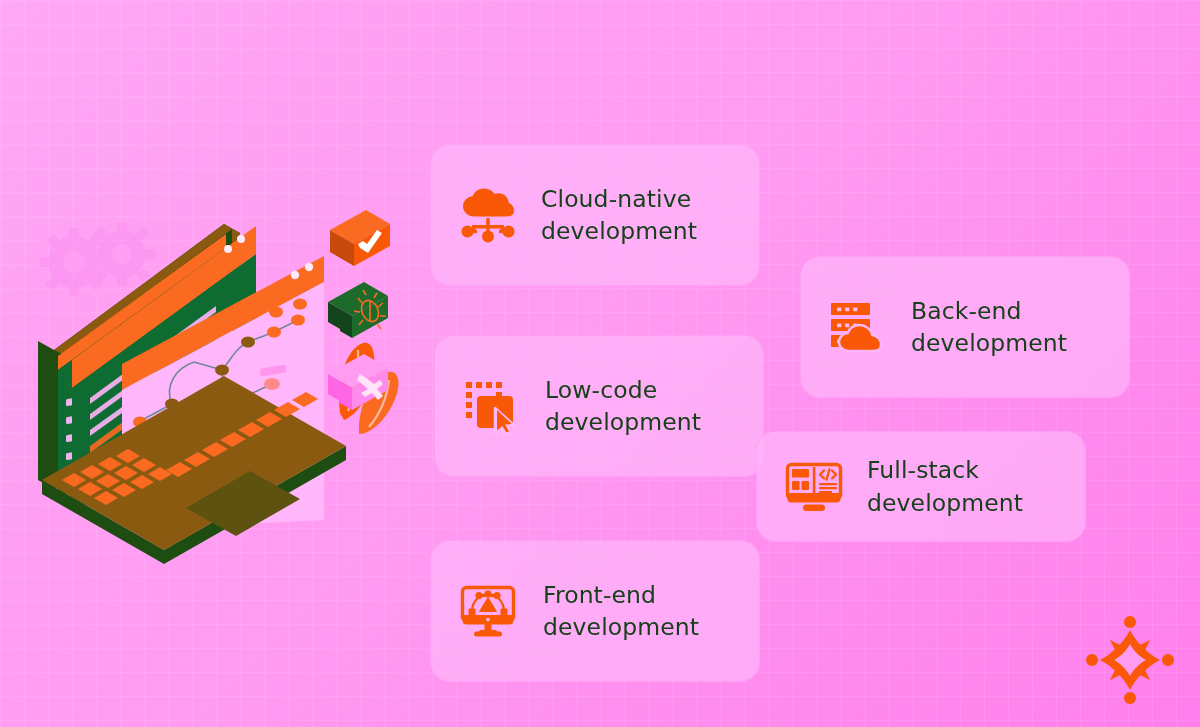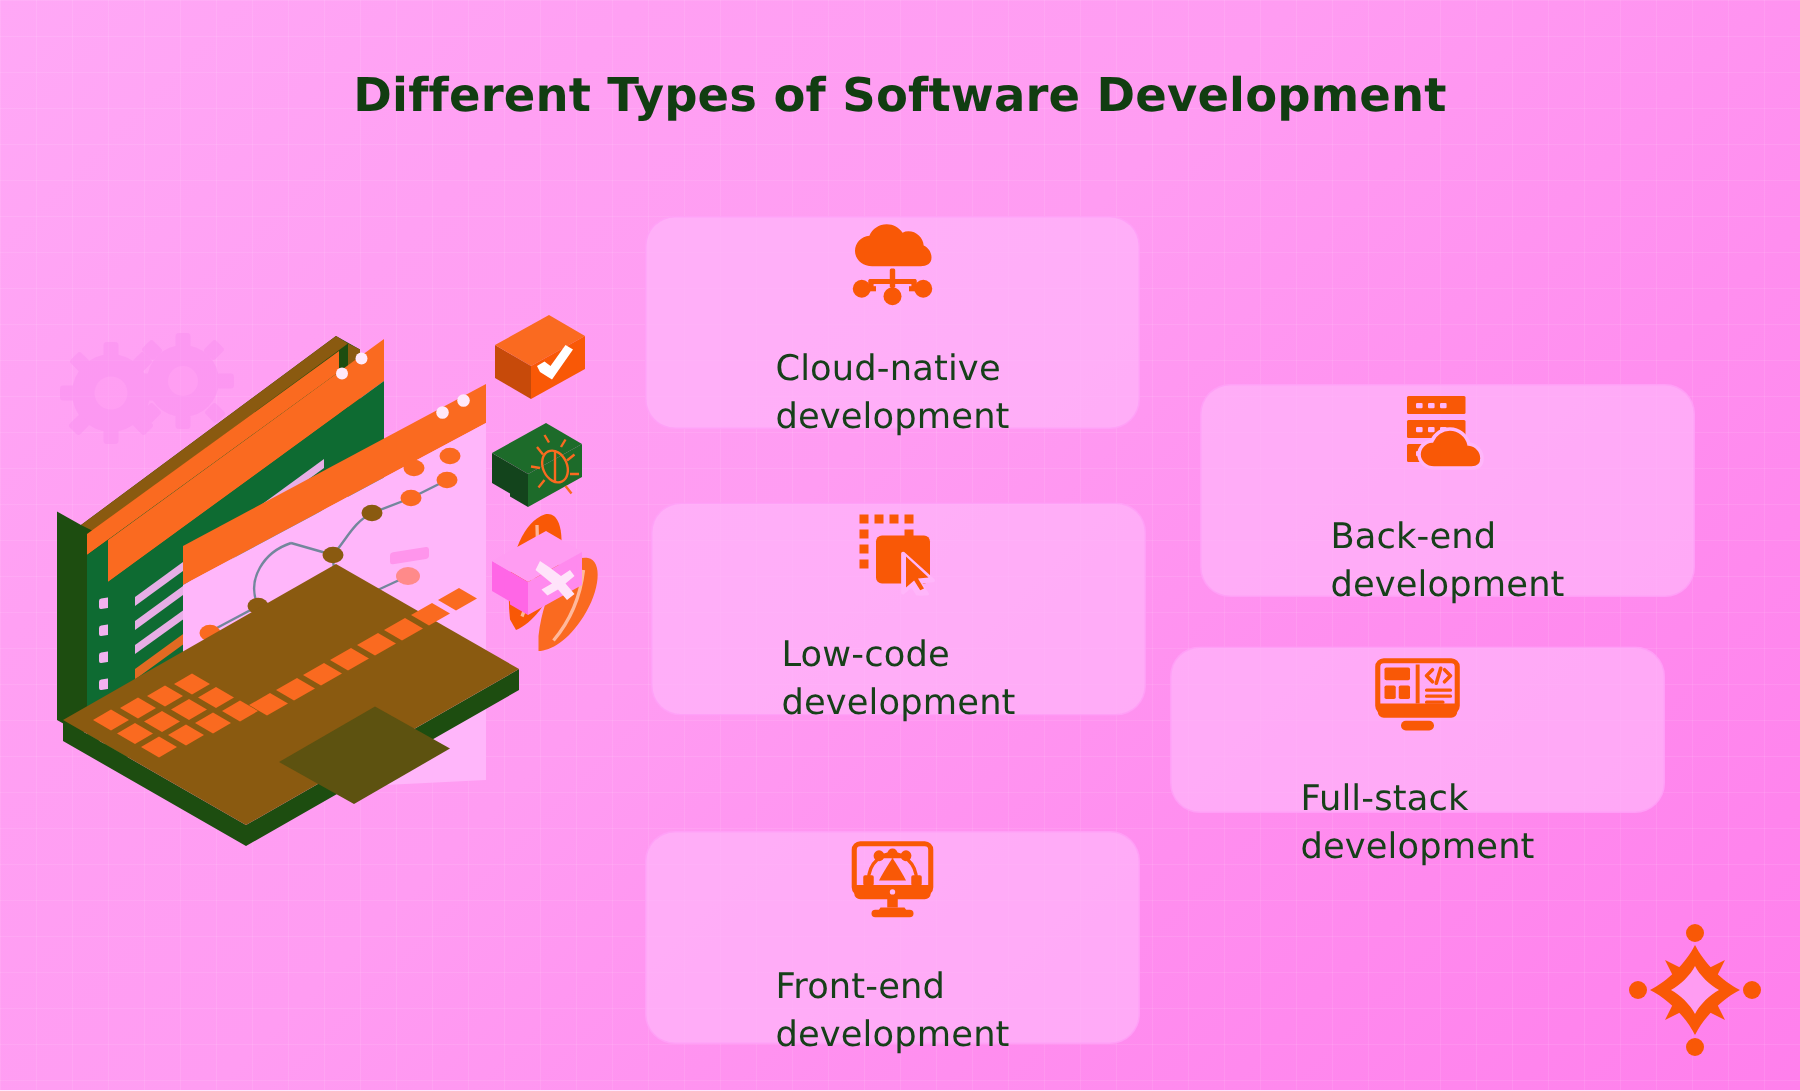--- a/index.html
+++ b/index.html
@@ -48,21 +48,20 @@
   
   .card {
     position: absolute;
     display: flex;
     align-items: center;
     gap: 22px;
     padding: 0 26px;
     border-radius: 20px;
     background: rgba(255, 182, 250, 0.72);
     border: 1px solid rgba(255, 150, 245, 0.55);
-    flex-direction: column;
   }
   .card-icon {
     flex: 0 0 auto;
     width: 62px;
     height: 62px;
     display: flex;
     align-items: center;
     justify-content: center;
   }
   .card-icon svg { display: block; }
@@ -71,24 +70,24 @@
     line-height: 1.38;
     color: #17401a;
     font-family: "DejaVu Sans", "Liberation Sans", sans-serif;
     white-space: pre-line;
     letter-spacing: 0.1px;
   }
 
   
   #card-cloud-native { left: 430px; top: 144px; width: 330px; height: 142px; }
   #card-low-code     { left: 434px; top: 335px; width: 330px; height: 142px; }
-  #card-front-end    { left: 430px; top: 554px; width: 330px; height: 142px; gap: 24px; }
+  #card-front-end    { left: 430px; top: 540px; width: 330px; height: 142px; gap: 24px; }
   
   #card-back-end   { left: 800px; top: 256px; width: 330px; height: 142px; }
-  #card-full-stack { left: 780px; top: 431px; width: 330px; height: 111px; }
+  #card-full-stack { left: 756px; top: 431px; width: 330px; height: 111px; }
 
   
   #illustration {
     position: absolute;
     left: 36px;
     top: 208px;
     width: 380px;
     height: 380px;
   }
   #illustration svg { display: block; }
@@ -103,21 +102,20 @@
   }
   #logo svg { display: block; }
 </style>
 </head>
 <body>
 
 <div id="page">
 
   <div id="grid"></div>
 
-  <div id="title">Different Types of Software Development</div>
 
   <div id="illustration">
     <svg width="380" height="380" viewBox="0 0 380 380" xmlns="http://www.w3.org/2000/svg">
 
       <g opacity="0.45">
         <g fill="#f98ef0">
           <circle cx="38" cy="54" r="26"></circle>
           <circle cx="86" cy="46" r="24"></circle>
           <g>
             <rect x="33" y="20" width="10" height="12" rx="2"></rect>

